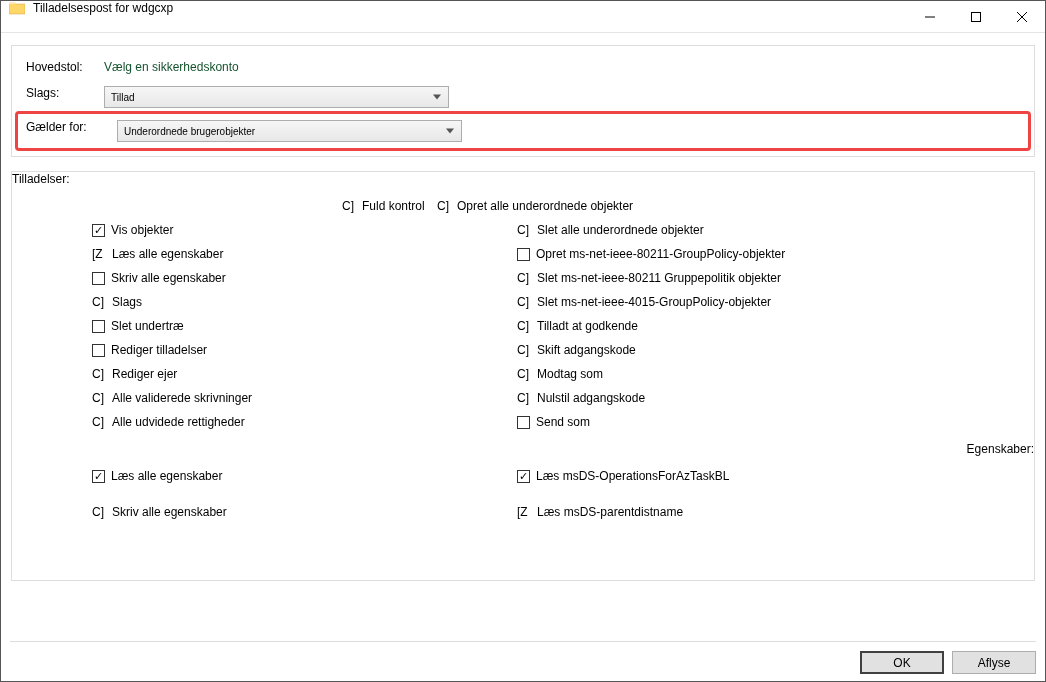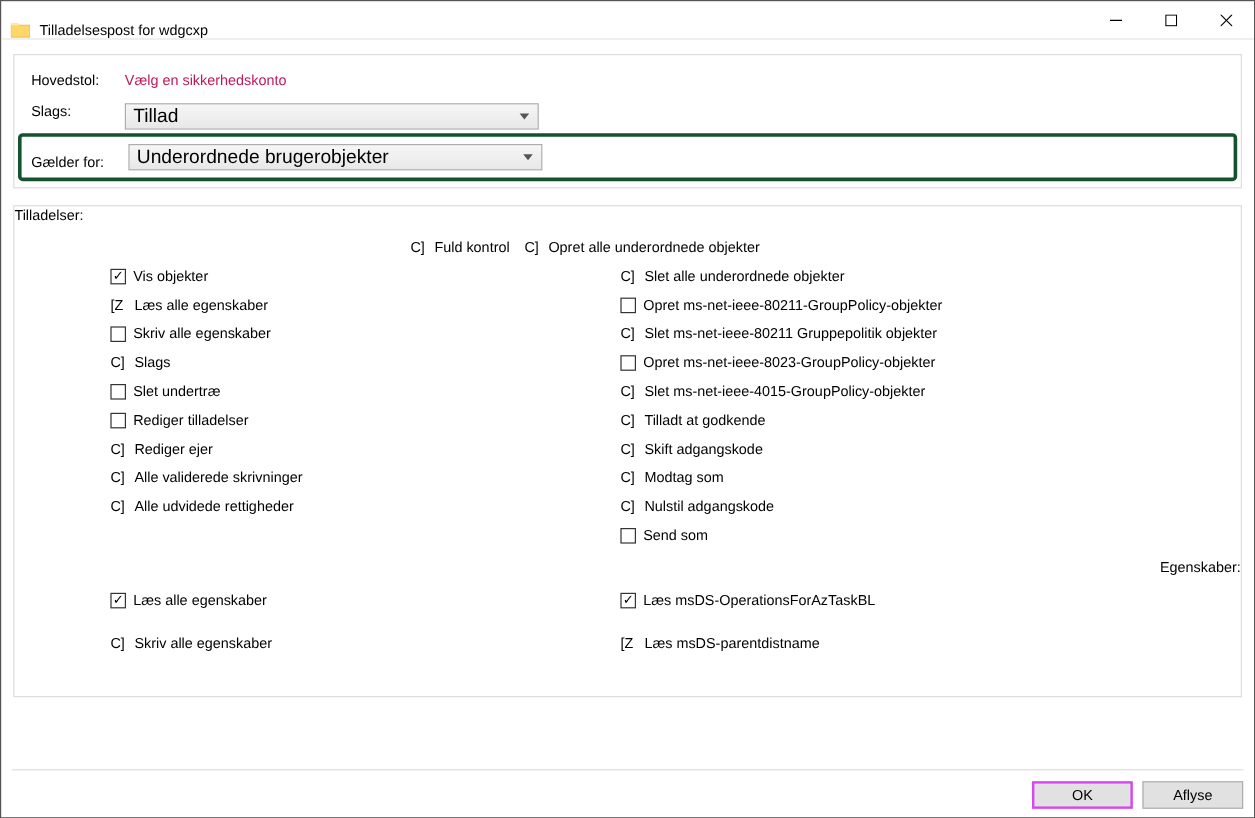--- a/index.html
+++ b/index.html
@@ -11,21 +11,21 @@
     background: #fff;
     color: #000;
     width: 1046px;
     height: 682px;
     overflow: hidden;
     border: 1px solid #555;
   }
   .titlebar {
     height: 32px;
     display: flex;
-    align-items: flex-end;
+    align-items: flex-start;
     padding: 0 0 0 8px;
     border-bottom: 1px solid #e5e5e5;
   }
   .folder-icon {
     width: 16px;
     height: 14px;
     margin-right: 8px;
   }
   .title-text {
     flex: 1;
@@ -55,31 +55,31 @@
     display: flex;
     align-items: flex-start;
     margin-bottom: 12px;
   }
   .form-row:last-child { margin-bottom: 0; }
   .form-label {
     width: 78px;
     font-size: 12px;
   }
   .link {
-    color: #be185d;
+    color: #14532d;
     text-decoration: none;
     cursor: pointer;
   }
   .select {
     width: 345px;
     height: 22px;
     background: linear-gradient(#f6f6f6, #e8e8e8);
     border: 1px solid #adadad;
     padding: 0 6px;
-    font-size: 16px;
+    font-size: 10px;
     font-family: inherit;
     appearance: none;
     position: relative;
   }
   .select-wrap {
     position: relative;
     width: 345px;
   }
   .select-wrap::after {
     content: "";
@@ -87,26 +87,27 @@
     right: 8px;
     top: 50%;
     width: 0; height: 0;
     border-left: 4px solid transparent;
     border-right: 4px solid transparent;
     border-top: 5px solid #555;
     transform: translateY(-50%);
     pointer-events: none;
   }
   .highlight {
-    border: 3px solid #14532d;
+    border: 3px solid #ef4444;
     border-radius: 4px;
     padding: 6px 8px;
     margin: -9px -11px -9px -11px;
     display: flex;
-    align-items: flex-end;
+    align-items: flex-start;
+    gap: 10px;
   }
   .highlight .form-label { width: 81px; }
   .perm-panel {
     border: 1px solid #ddd;
     height: 410px;
     overflow: hidden;
   }
   .section-label {
     font-size: 12px;
     margin-bottom: 8px;
@@ -159,21 +160,21 @@
   .btn {
     width: 84px;
     height: 23px;
     font-size: 12px;
     font-family: inherit;
     background: #e1e1e1;
     border: 1px solid #adadad;
     cursor: pointer;
   }
   .btn.primary {
-    border: 2px solid #d946ef;
+    border: 2px solid #404040;
   }
   .footer-line {
     position: absolute;
     left: 10px; right: 10px;
     bottom: 40px;
     border-top: 1px solid #ddd;
   }
 </style>
 </head>
 <body>
@@ -290,24 +291,20 @@
           </div>
           <div class="perm-item">
             <span class="cbox"></span>
             <span>Opret ms-net-ieee-80211-GroupPolicy-objekter</span>
           </div>
           <div class="perm-item">
             <span class="marker">C]</span>
             <span>Slet ms-net-ieee-80211 Gruppepolitik objekter</span>
           </div>
           <div class="perm-item">
-            <span class="cbox"></span>
-            <span>Opret ms-net-ieee-8023-GroupPolicy-objekter</span>
-          </div>
-          <div class="perm-item">
             <span class="marker">C]</span>
             <span>Slet ms-net-ieee-4015-GroupPolicy-objekter</span>
           </div>
           <div class="perm-item">
             <span class="marker">C]</span>
             <span>Tilladt at godkende</span>
           </div>
           <div class="perm-item">
             <span class="marker">C]</span>
             <span>Skift adgangskode</span>

